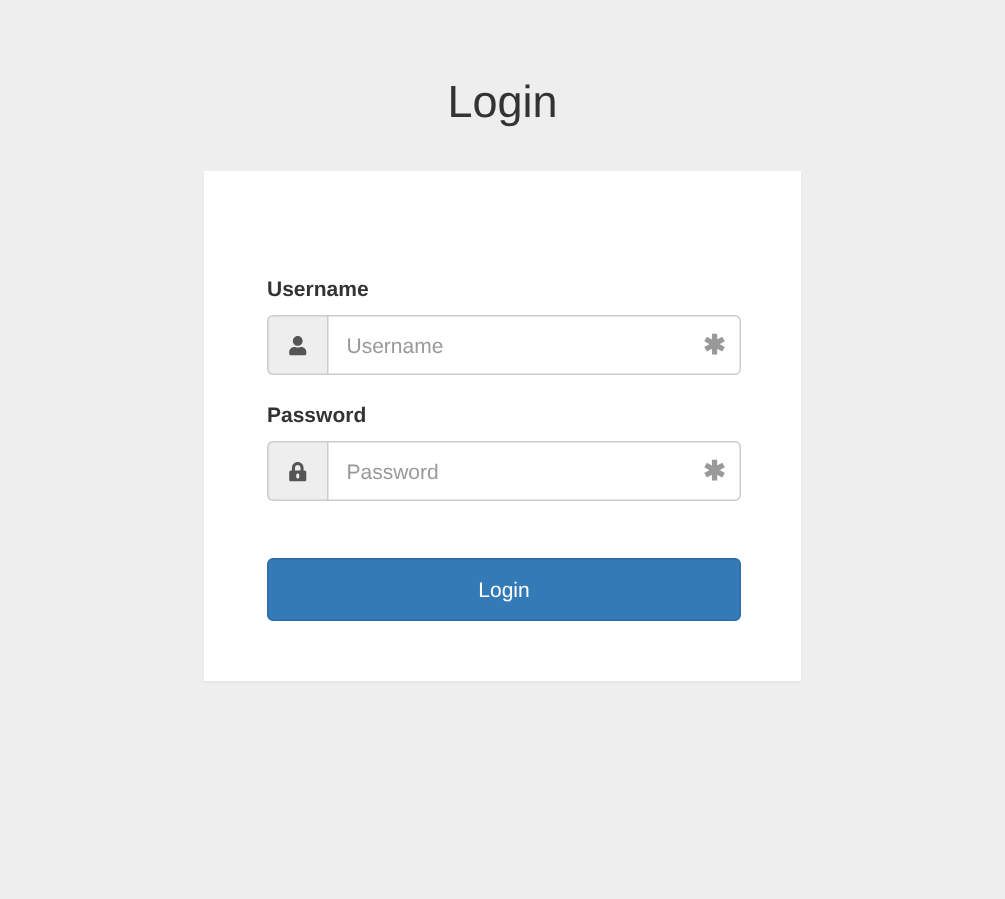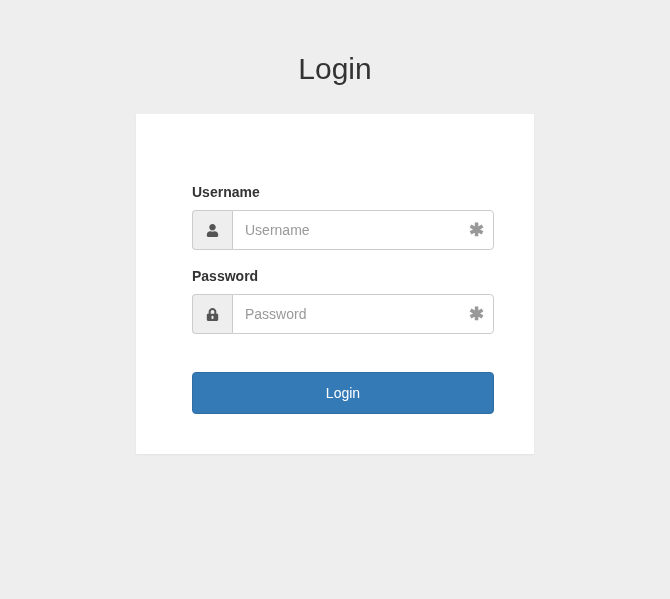--- a/index.html
+++ b/index.html
@@ -19,21 +19,21 @@
       font-size: 30px;
       font-weight: 400;
       color: #333;
       padding-top: 52px;
       padding-bottom: 28px;
     }
     .login-card {
       width: 398px;
       margin: 0 auto;
       background: #ffffff;
-      padding: 70px 40px 40px 56px;
+      padding: 70px 40px 40px 42px;
       box-shadow: 0 1px 2px rgba(0,0,0,0.05);
     }
     .form-group {
       margin-bottom: 18px;
     }
     .form-label {
       display: block;
       font-weight: 700;
       font-size: 14px;
       color: #333;

